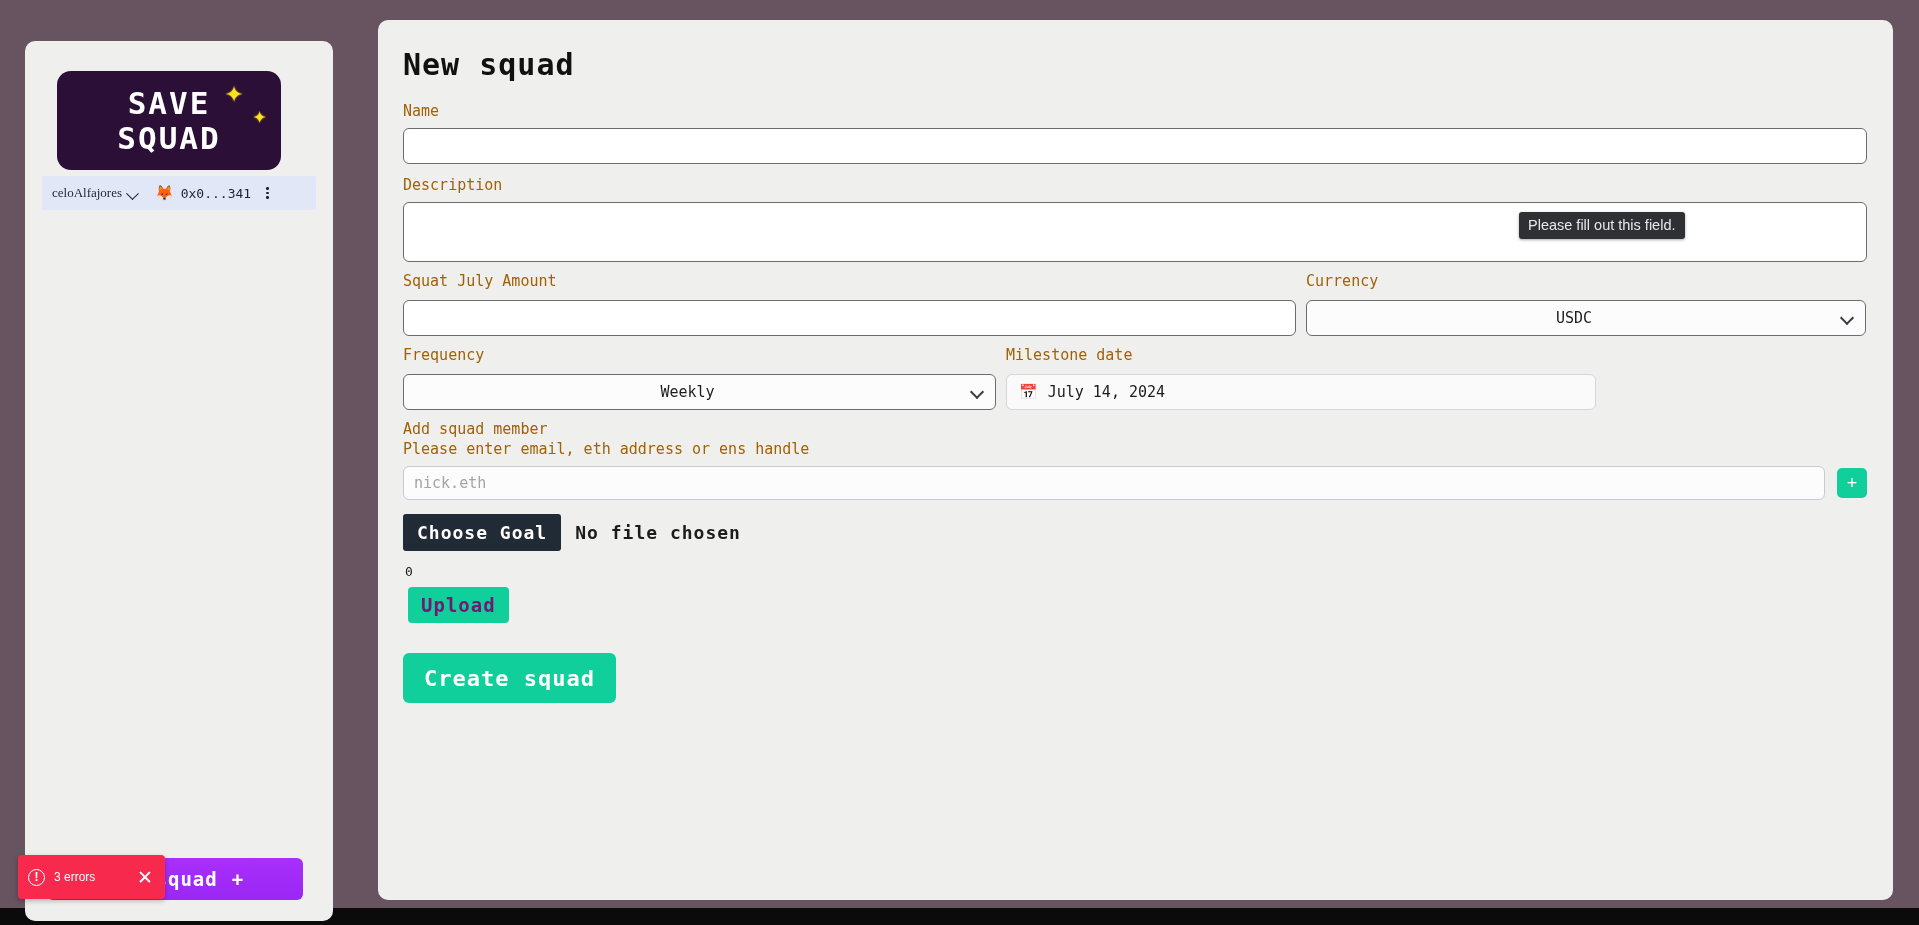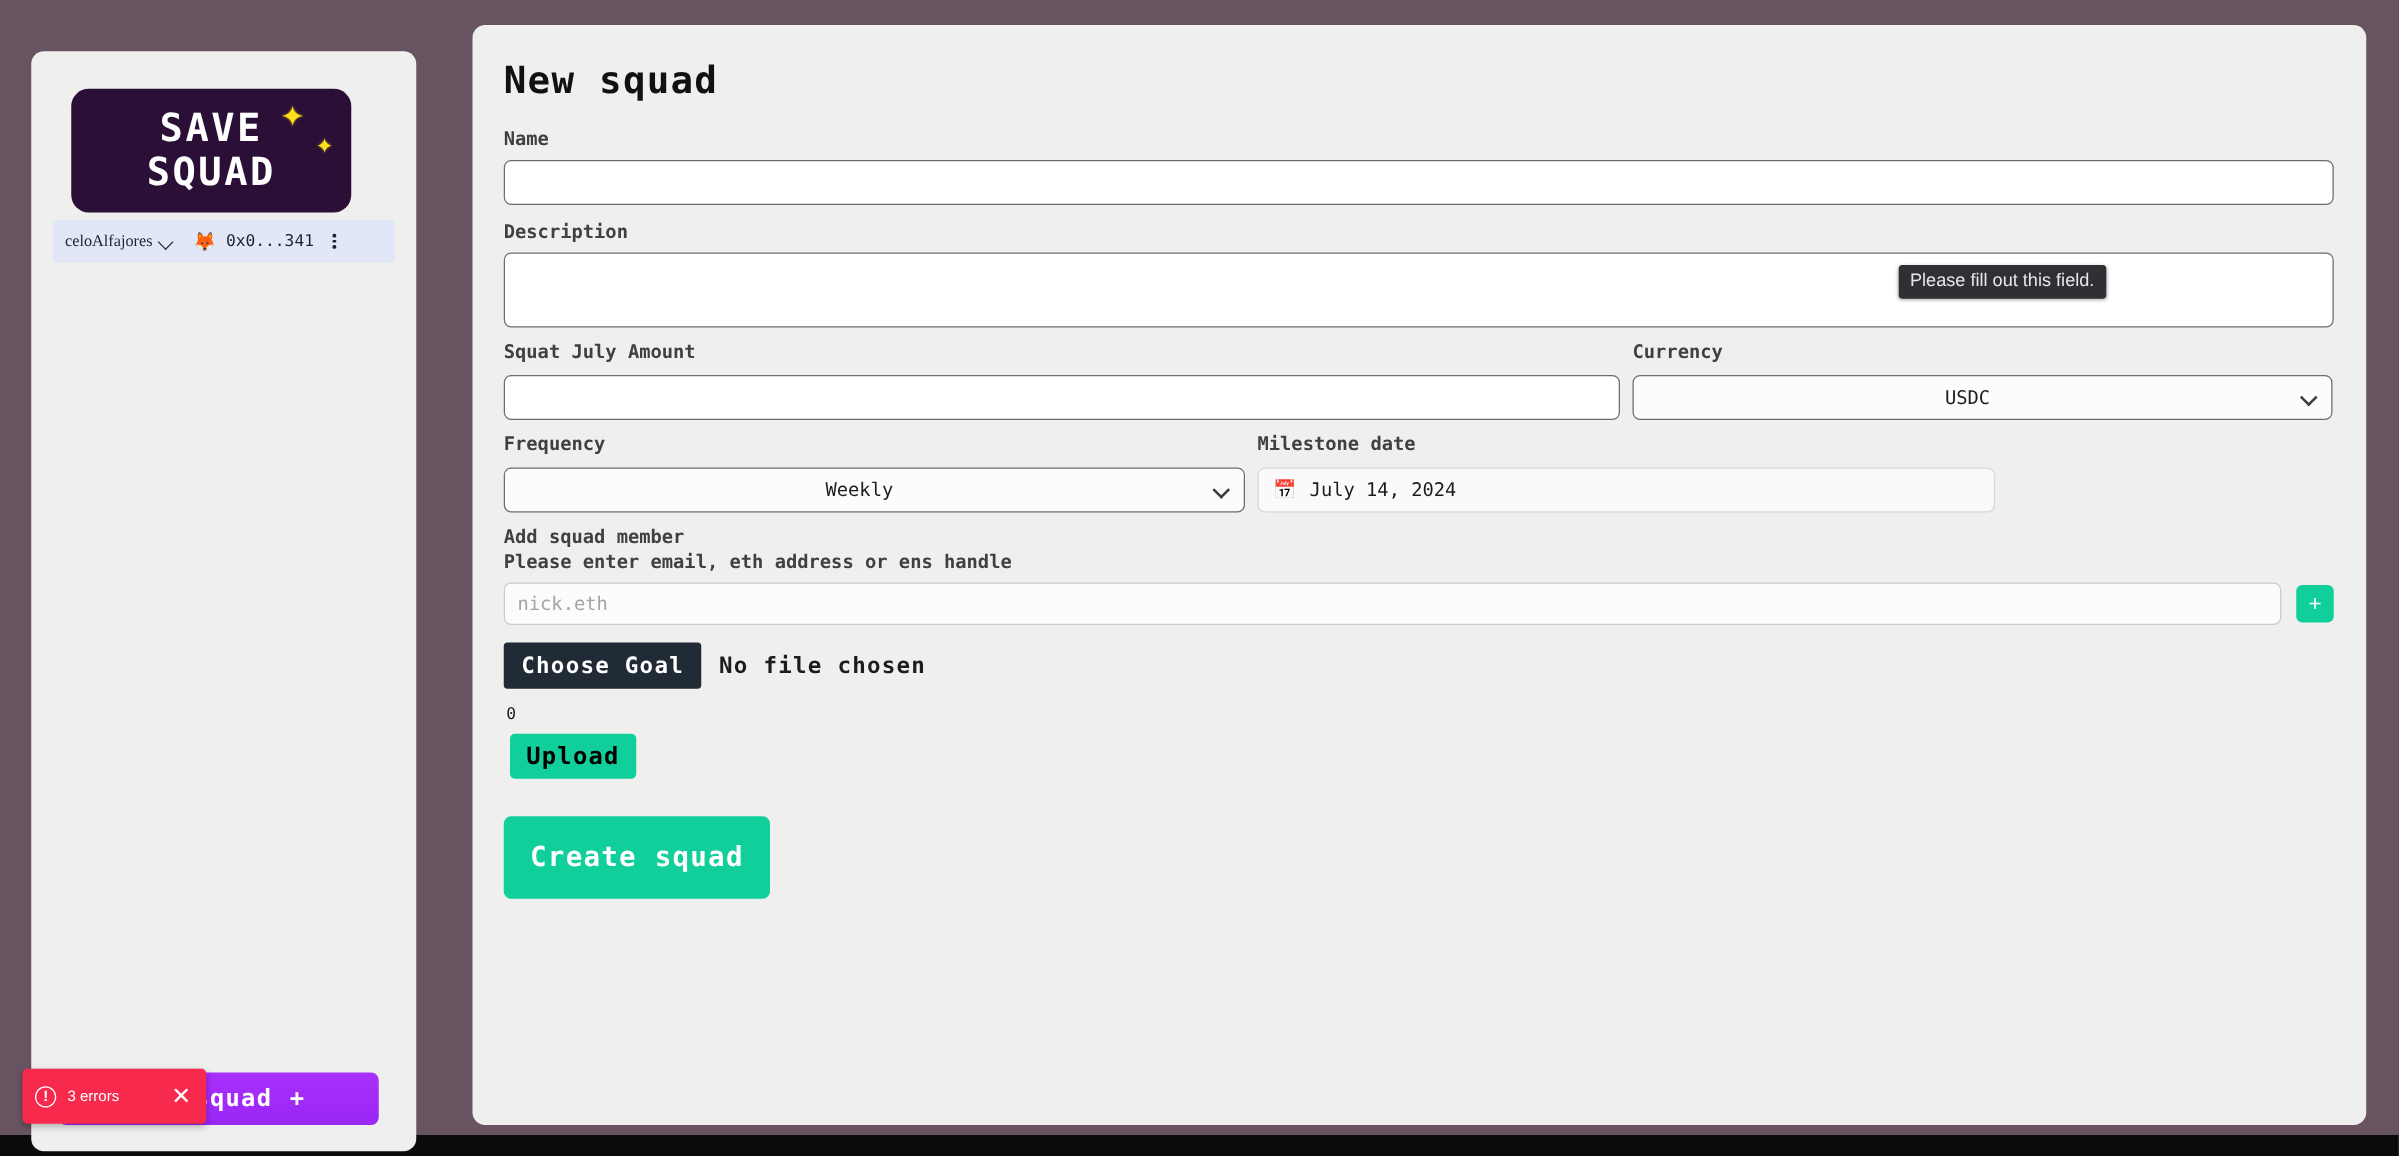--- a/index.html
+++ b/index.html
@@ -133,23 +133,22 @@
     font-weight: bold;
     font-size: 30px;
     letter-spacing: 1px;
     color: #111111;
   }
   .form {
     position: absolute; left: 25px; top: 82px; right: 0; bottom: 0;
   }
   .lbl {
     font-family: "DejaVu Sans Mono", monospace;
-    font-size: 15px; color: #404040;
+    font-size: 15px; color: #a16207;
     display: block;
-    font-weight: bold;
   }
   .inp {
     font-family: "DejaVu Sans Mono", monospace;
     font-size: 15px; color: #1c1c1c;
     background: #ffffff;
     border: 1px solid #6b6b72;
     border-radius: 6px;
     padding: 0 10px;
     height: 36px;
     outline: none;
@@ -248,29 +247,29 @@
     text-align: center;
   }
   .count-zero {
     position: absolute; left: 2px; top: 462px;
     font-family: "DejaVu Sans Mono", monospace;
     font-size: 13px; color: #1c1c1c;
   }
   .upload-btn {
     position: absolute; left: 5px; top: 485px;
     background: #10cf9a; border: none; border-radius: 4px;
-    color: #000000;
+    color: #701a75;
     font-family: "DejaVu Sans Mono", monospace;
     font-weight: bold; font-size: 19px; letter-spacing: 1px;
     padding: 7px 13px;
     cursor: pointer;
   }
   .create-btn {
     position: absolute; left: 0; top: 551px;
-    width: 213px; height: 66px;
+    width: 213px; height: 50px;
     background: #10cf9a; border: none; border-radius: 6px;
     color: #ffffff;
     font-family: "DejaVu Sans Mono", monospace;
     font-weight: bold; font-size: 22px; letter-spacing: 1px;
     cursor: pointer;
   }
 
   
   .toast {
     position: absolute;

